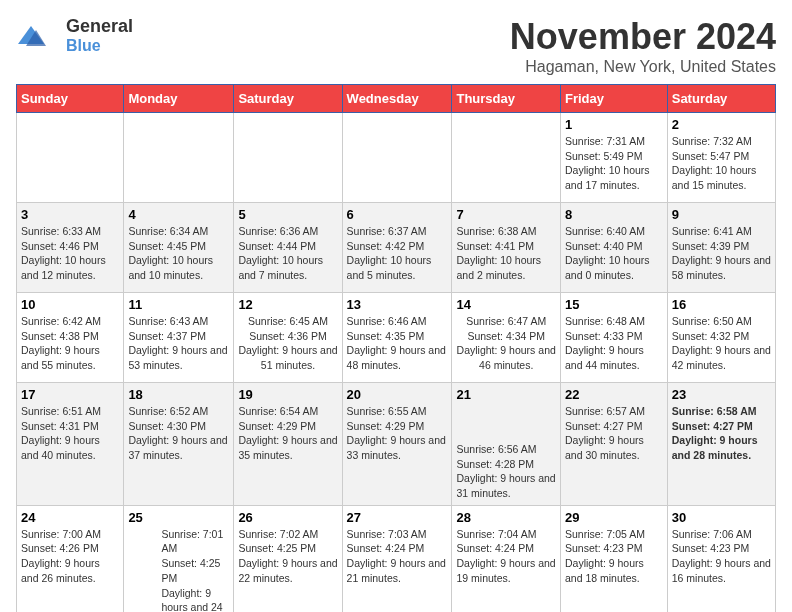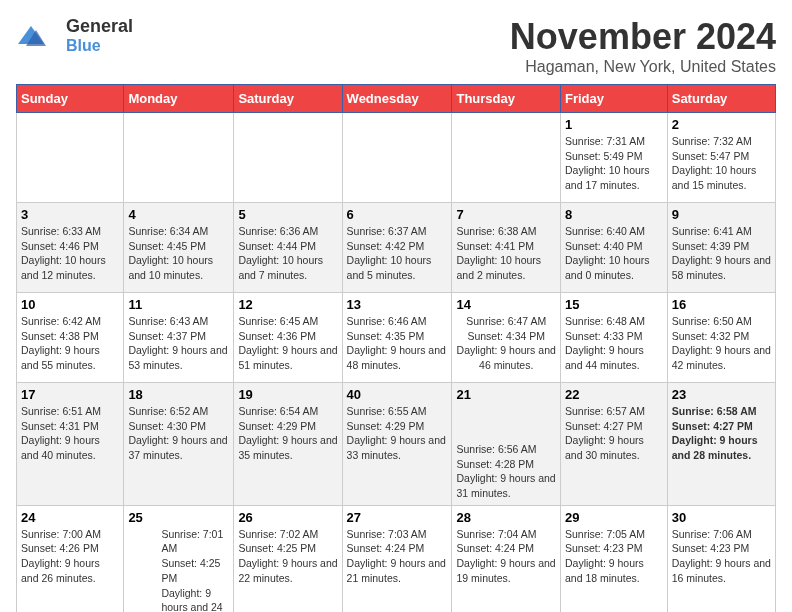--- a/index.html
+++ b/index.html
@@ -181,21 +181,21 @@
 Daylight: 9 hours and 55 minutes.</div>
         </td>
         <td>
           <span class="day-number">11</span>
           <div class="day-info" style="white-space: pre-line;">Sunrise: 6:43 AM
 Sunset: 4:37 PM
 Daylight: 9 hours and 53 minutes.</div>
         </td>
         <td>
           <span class="day-number">12</span>
-          <div class="day-info" style="white-space: pre-line;">Sunrise: 6:45 AM
+          <div class="day-info" style="white-space: pre-line; text-align: center;">Sunrise: 6:45 AM
 Sunset: 4:36 PM
 Daylight: 9 hours and 51 minutes.</div>
         </td>
         <td>
           <span class="day-number">13</span>
           <div class="day-info" style="white-space: pre-line;">Sunrise: 6:46 AM
 Sunset: 4:35 PM
 Daylight: 9 hours and 48 minutes.</div>
         </td>
         <td>
@@ -230,21 +230,21 @@
 Sunset: 4:30 PM
 Daylight: 9 hours and 37 minutes.</div>
         </td>
         <td>
           <span class="day-number">19</span>
           <div class="day-info" style="white-space: pre-line;">Sunrise: 6:54 AM
 Sunset: 4:29 PM
 Daylight: 9 hours and 35 minutes.</div>
         </td>
         <td>
-          <span class="day-number">40</span>
+          <span class="day-number">20</span>
           <div class="day-info" style="white-space: pre-line;">Sunrise: 6:55 AM
 Sunset: 4:29 PM
 Daylight: 9 hours and 33 minutes.</div>
         </td>
         <td>
           <span class="day-number">21</span>
           <div class="day-info" style="white-space: pre-line; margin-top: 40px;">Sunrise: 6:56 AM
 Sunset: 4:28 PM
 Daylight: 9 hours and 31 minutes.</div>
         </td>

